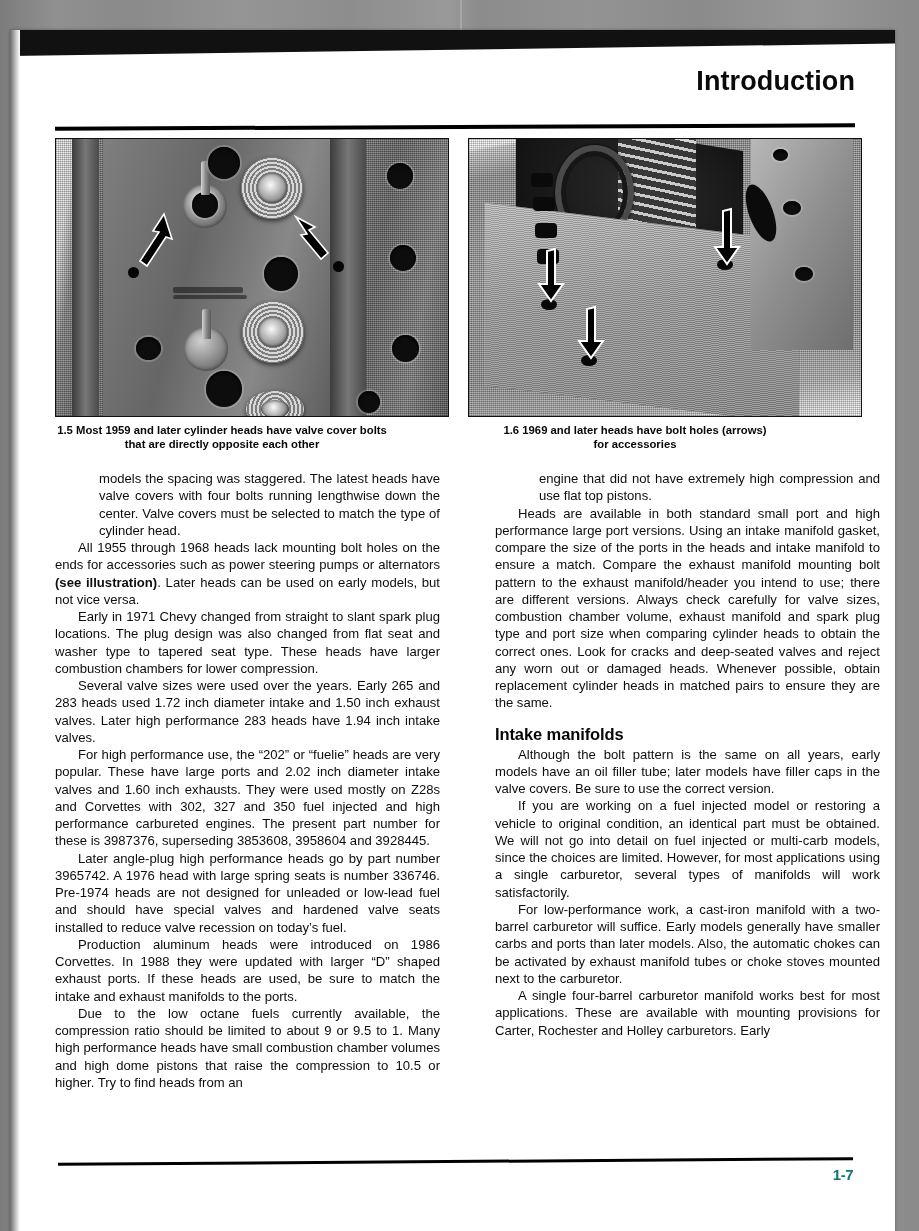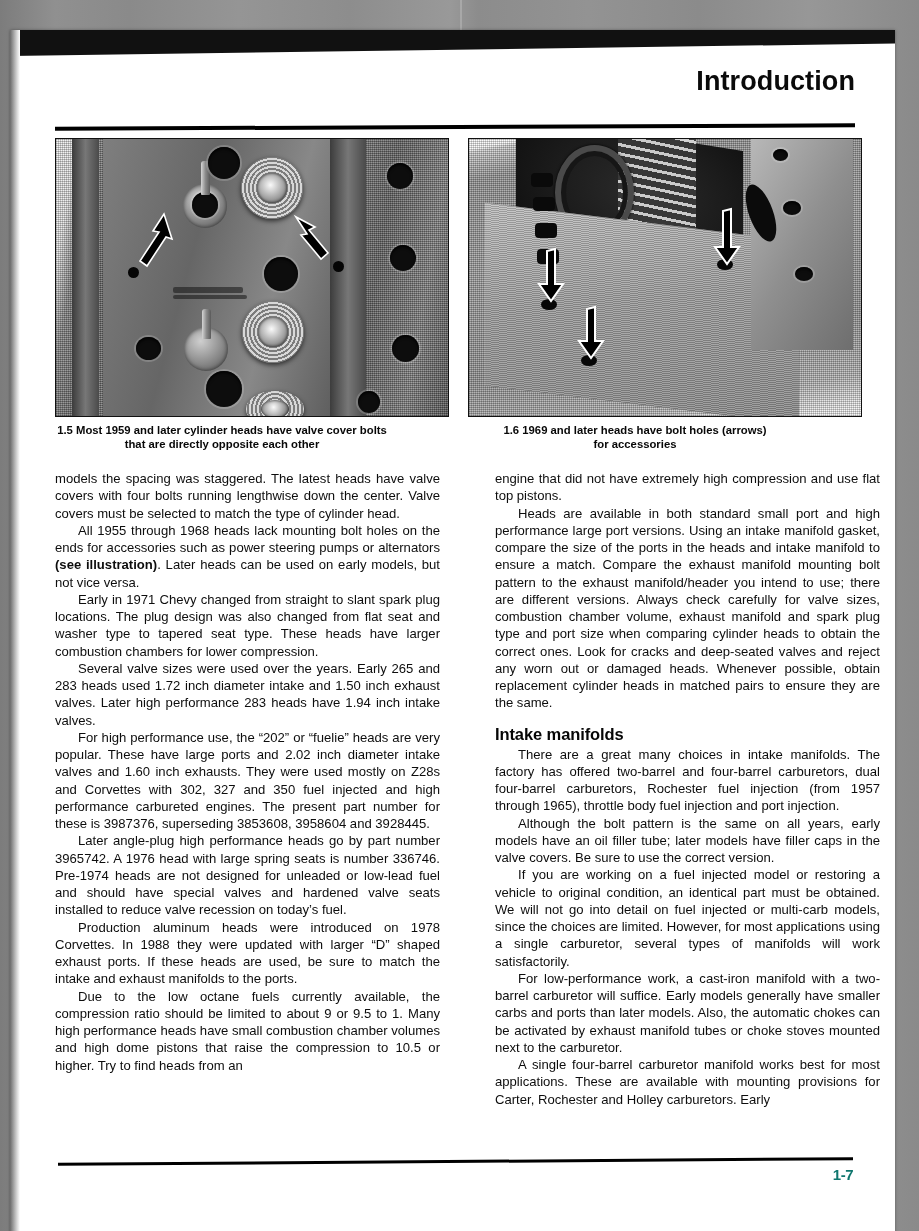--- a/index.html
+++ b/index.html
@@ -274,21 +274,21 @@
 
   p.para {
     margin: 0;
     font-size: 13.1px;
     line-height: 17.25px;
     text-align: justify;
     text-indent: 23px;
     color: #0d0d0d;
     font-weight: 400;
   }
-  p.para.noindent { text-indent: 0; }
+  p.para.noindent { text-indent: 0; margin-left: 44px; }
   p.para b { font-weight: bold; margin-top: 8px; }
 
   h2.subhead {
     margin: 13px 0 2px 0;
     font-size: 16.5px;
     font-weight: bold;
     color: #060606;
     letter-spacing: -0.1px;
   }
 
@@ -422,31 +422,30 @@
 
   <div id="body">
 
     <div class="col left">
       <p class="para noindent">models the spacing was staggered. The latest heads have valve covers with four bolts running lengthwise down the center. Valve covers must be selected to match the type of cylinder head.</p>
       <p class="para"><span>All 1955 through 1968 heads lack mounting bolt holes on the ends for accessories such as power steering pumps or alternators </span><b>(see illustration)</b><span>. Later heads can be used on early models, but not vice versa.</span></p>
       <p class="para">Early in 1971 Chevy changed from straight to slant spark plug locations. The plug design was also changed from flat seat and washer type to tapered seat type. These heads have larger combustion chambers for lower compression.</p>
       <p class="para">Several valve sizes were used over the years. Early 265 and 283 heads used 1.72 inch diameter intake and 1.50 inch exhaust valves. Later high performance 283 heads have 1.94 inch intake valves.</p>
       <p class="para">For high performance use, the “202” or “fuelie” heads are very popular. These have large ports and 2.02 inch diameter intake valves and 1.60 inch exhausts. They were used mostly on Z28s and Corvettes with 302, 327 and 350 fuel injected and high performance carbureted engines. The present part number for these is 3987376, superseding 3853608, 3958604 and 3928445.</p>
       <p class="para">Later angle-plug high performance heads go by part number 3965742. A 1976 head with large spring seats is number 336746. Pre-1974 heads are not designed for unleaded or low-lead fuel and should have special valves and hardened valve seats installed to reduce valve recession on today’s fuel.</p>
-      <p class="para">Production aluminum heads were introduced on 1978 Corvettes. In 1988 they were updated with larger “D” shaped exhaust ports. If these heads are used, be sure to match the intake and exhaust manifolds to the ports.</p>
+      <p class="para">Production aluminum heads were introduced on 1986 Corvettes. In 1988 they were updated with larger “D” shaped exhaust ports. If these heads are used, be sure to match the intake and exhaust manifolds to the ports.</p>
       <p class="para">Due to the low octane fuels currently available, the compression ratio should be limited to about 9 or 9.5 to 1. Many high performance heads have small combustion chamber volumes and high dome pistons that raise the compression to 10.5 or higher. Try to find heads from an</p>
     </div>
 
     <div class="col right">
       <p class="para noindent">engine that did not have extremely high compression and use flat top pistons.</p>
       <p class="para">Heads are available in both standard small port and high performance large port versions. Using an intake manifold gasket, compare the size of the ports in the heads and intake manifold to ensure a match. Compare the exhaust manifold mounting bolt pattern to the exhaust manifold/header you intend to use; there are different versions. Always check carefully for valve sizes, combustion chamber volume, exhaust manifold and spark plug type and port size when comparing cylinder heads to obtain the correct ones. Look for cracks and deep-seated valves and reject any worn out or damaged heads. Whenever possible, obtain replacement cylinder heads in matched pairs to ensure they are the same.</p>
 
       <h2 class="subhead">Intake manifolds</h2>
 
-      <p class="para">There are a great many choices in intake manifolds. The factory has offered two-barrel and four-barrel carburetors, dual four-barrel carburetors, Rochester fuel injection (from 1957 through 1965), throttle body fuel injection and port injection.</p>
       <p class="para">Although the bolt pattern is the same on all years, early models have an oil filler tube; later models have filler caps in the valve covers. Be sure to use the correct version.</p>
       <p class="para">If you are working on a fuel injected model or restoring a vehicle to original condition, an identical part must be obtained. We will not go into detail on fuel injected or multi-carb models, since the choices are limited. However, for most applications using a single carburetor, several types of manifolds will work satisfactorily.</p>
       <p class="para">For low-performance work, a cast-iron manifold with a two-barrel carburetor will suffice. Early models generally have smaller carbs and ports than later models. Also, the automatic chokes can be activated by exhaust manifold tubes or choke stoves mounted next to the carburetor.</p>
       <p class="para">A single four-barrel carburetor manifold works best for most applications. These are available with mounting provisions for Carter, Rochester and Holley carburetors. Early</p>
     </div>
   </div>
 
   <div id="footer-rule"></div>
   <div id="footer-pagenum">1-7</div>
 

